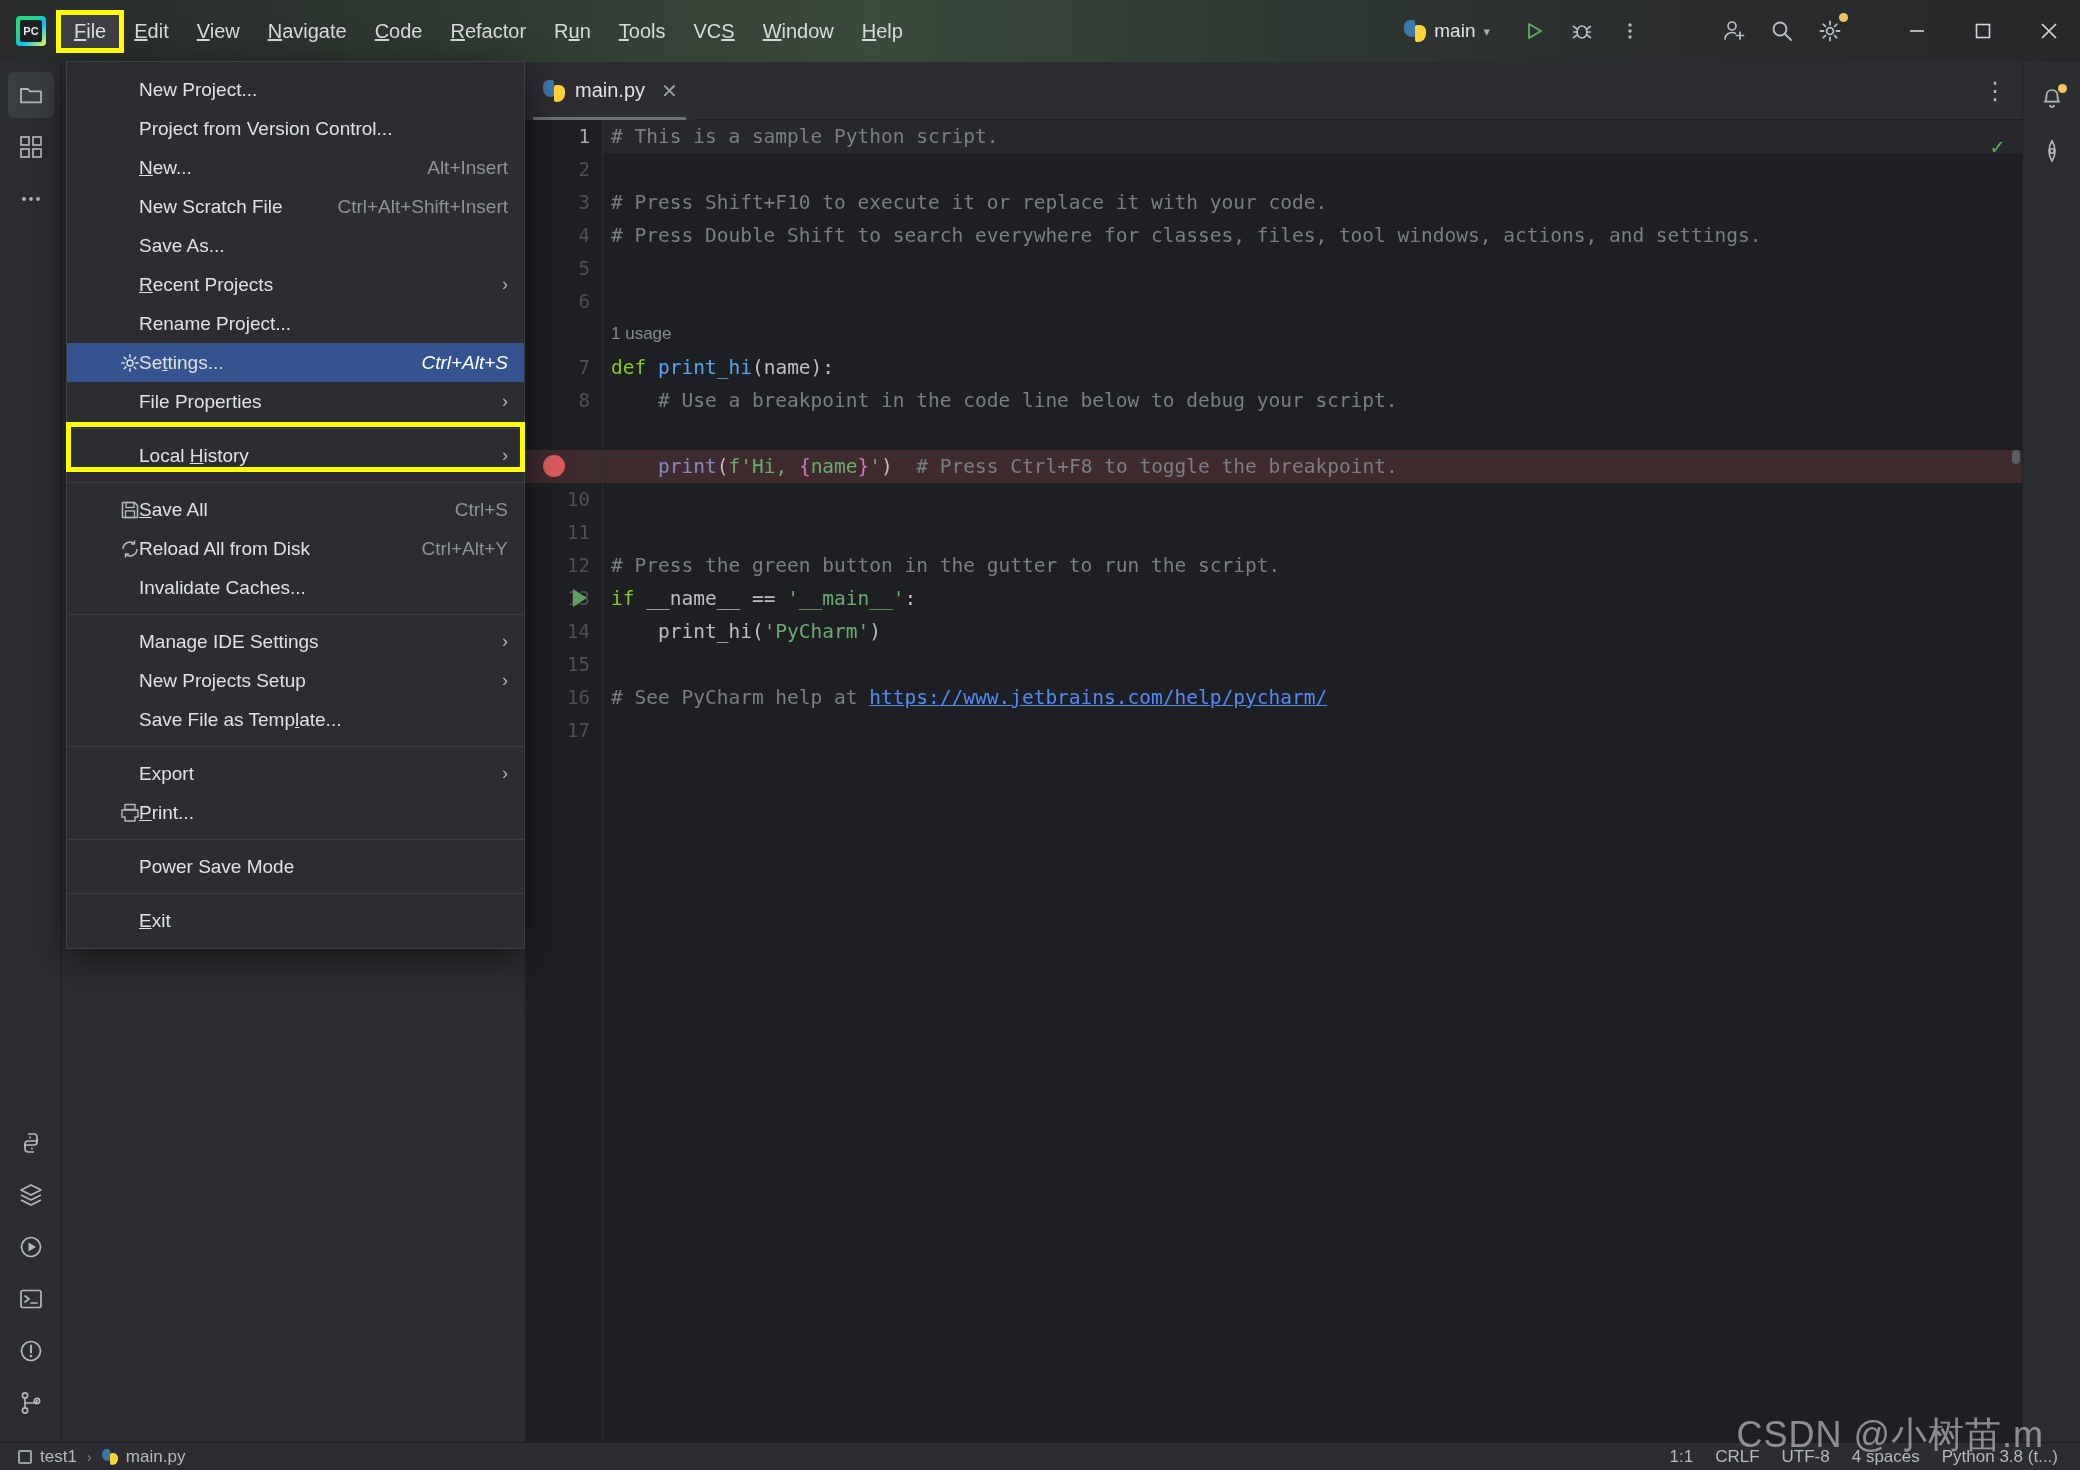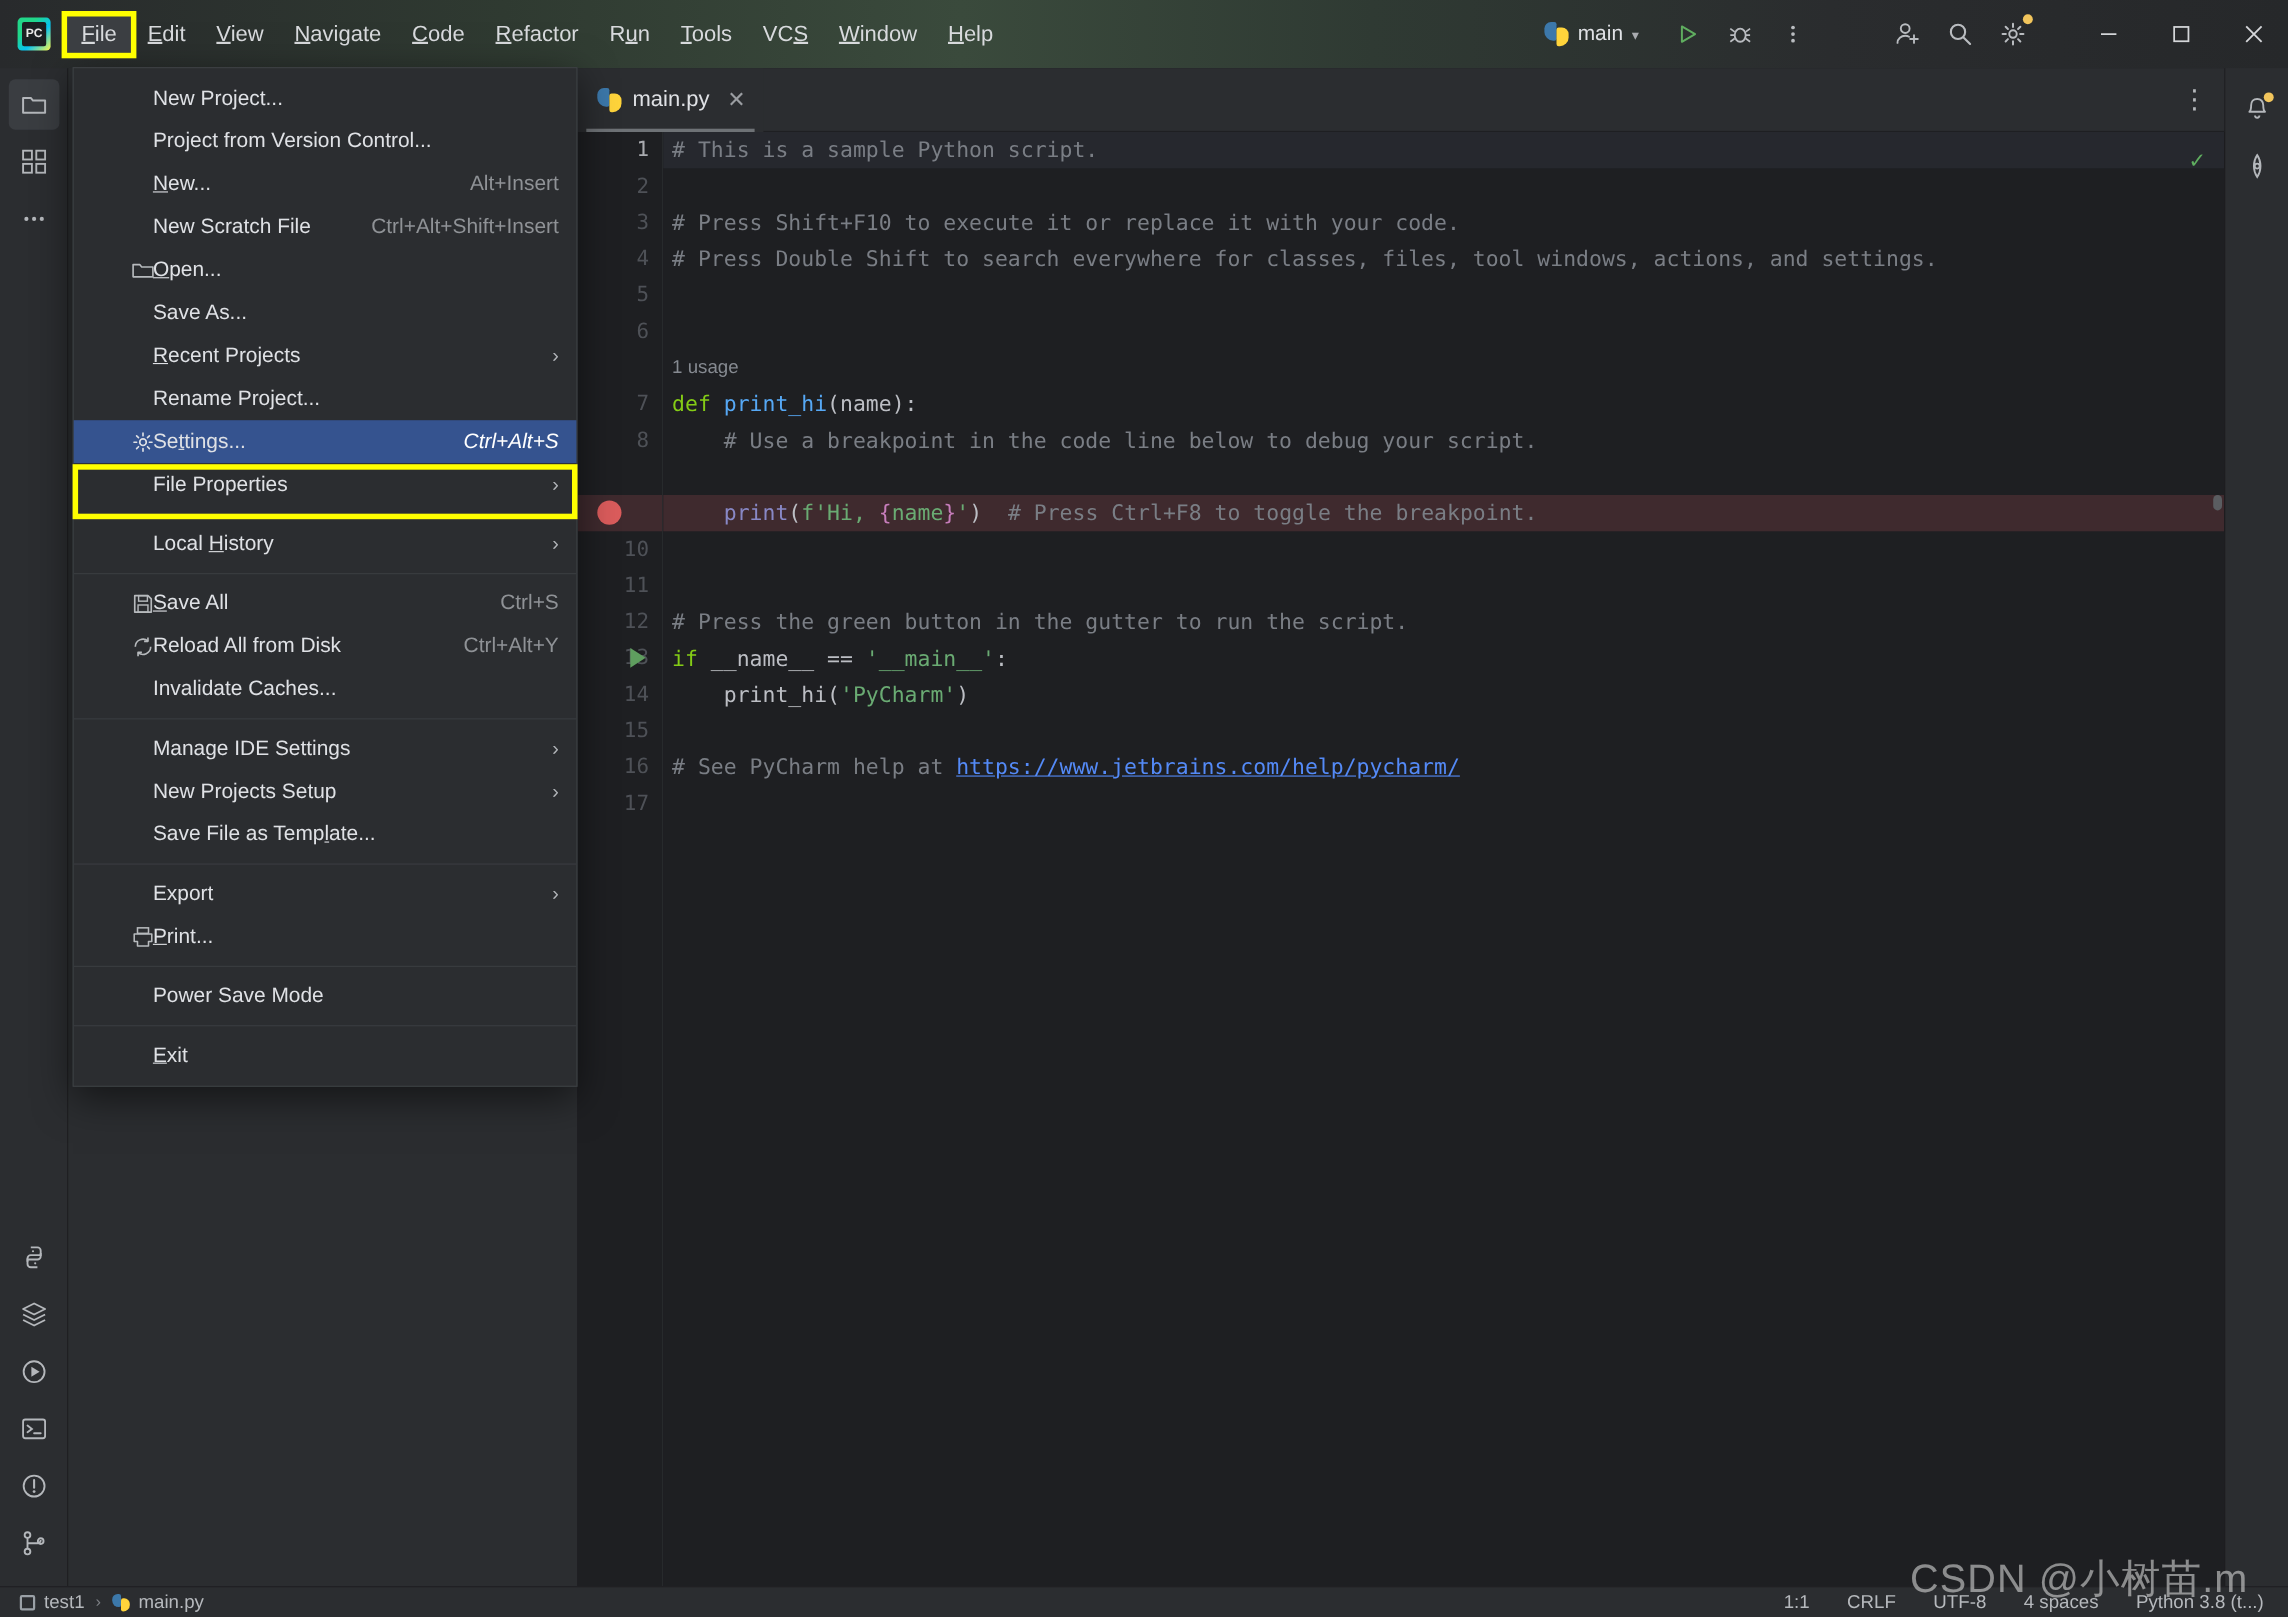--- a/index.html
+++ b/index.html
@@ -297,21 +297,21 @@
   }
   .crumbs { display: flex; align-items: center; gap: 10px; padding-left: 18px; }
   .crumb { display: flex; align-items: center; gap: 8px; }
   .crumb-sep { color: #7d8085; font-size: 15px; }
   .sq-ico { width: 14px; height: 14px; border: 2px solid #9aa0a6; border-radius: 2px; }
   .py-ico-sm { width: 16px; height: 16px; position: relative; flex:none; }
   .py-ico-sm::before, .py-ico-sm::after { content:""; position:absolute; width:8px; height:12px; }
   .py-ico-sm::before { left:0; top:0; background:#3c78aa; border-radius:5px 2px 2px 6px; }
   .py-ico-sm::after { right:0; bottom:0; background:#ffd43b; border-radius:2px 5px 6px 2px; }
   .status-right {
-    position: absolute; right: 22px; display: flex; align-items: center; gap: 34px;
+    position: absolute; right: 22px; display: flex; align-items: center; gap: 22px;
   }
   .status-right span { white-space: nowrap; }
 
   .watermark {
     position: absolute; right: 36px; bottom: 10px;
     font-size: 36px; color: rgba(230,230,230,0.55);
     font-family: "Liberation Sans", sans-serif;
     letter-spacing: 1px;
     z-index: 15;
     pointer-events: none;
@@ -567,28 +567,20 @@
     </div>
     <div class="mrow">
       <span class="m-label"><span class="u">N</span>ew...</span>
       <span class="m-short">Alt+Insert</span>
     </div>
     <div class="mrow">
       <span class="m-label">New Scratch File</span>
       <span class="m-short">Ctrl+Alt+Shift+Insert</span>
     </div>
     <div class="mrow">
-      <span class="m-icon">
-        <svg width="22" height="22" viewBox="0 0 22 22">
-            <path d="M2 5.5 h6 l1.8 2.2 H20 v9 H2 Z" fill="none" stroke="#b7babd" stroke-width="1.5" stroke-linejoin="round"></path>
-          </svg>
-      </span>
-      <span class="m-label"><span class="u">O</span>pen...</span>
-    </div>
-    <div class="mrow">
       <span class="m-label">Save As...</span>
     </div>
     <div class="mrow">
       <span class="m-label"><span class="u">R</span>ecent Projects</span>
       <span class="m-arrow">›</span>
     </div>
     <div class="mrow">
       <span class="m-label">Rename Project...</span>
     </div>
 

